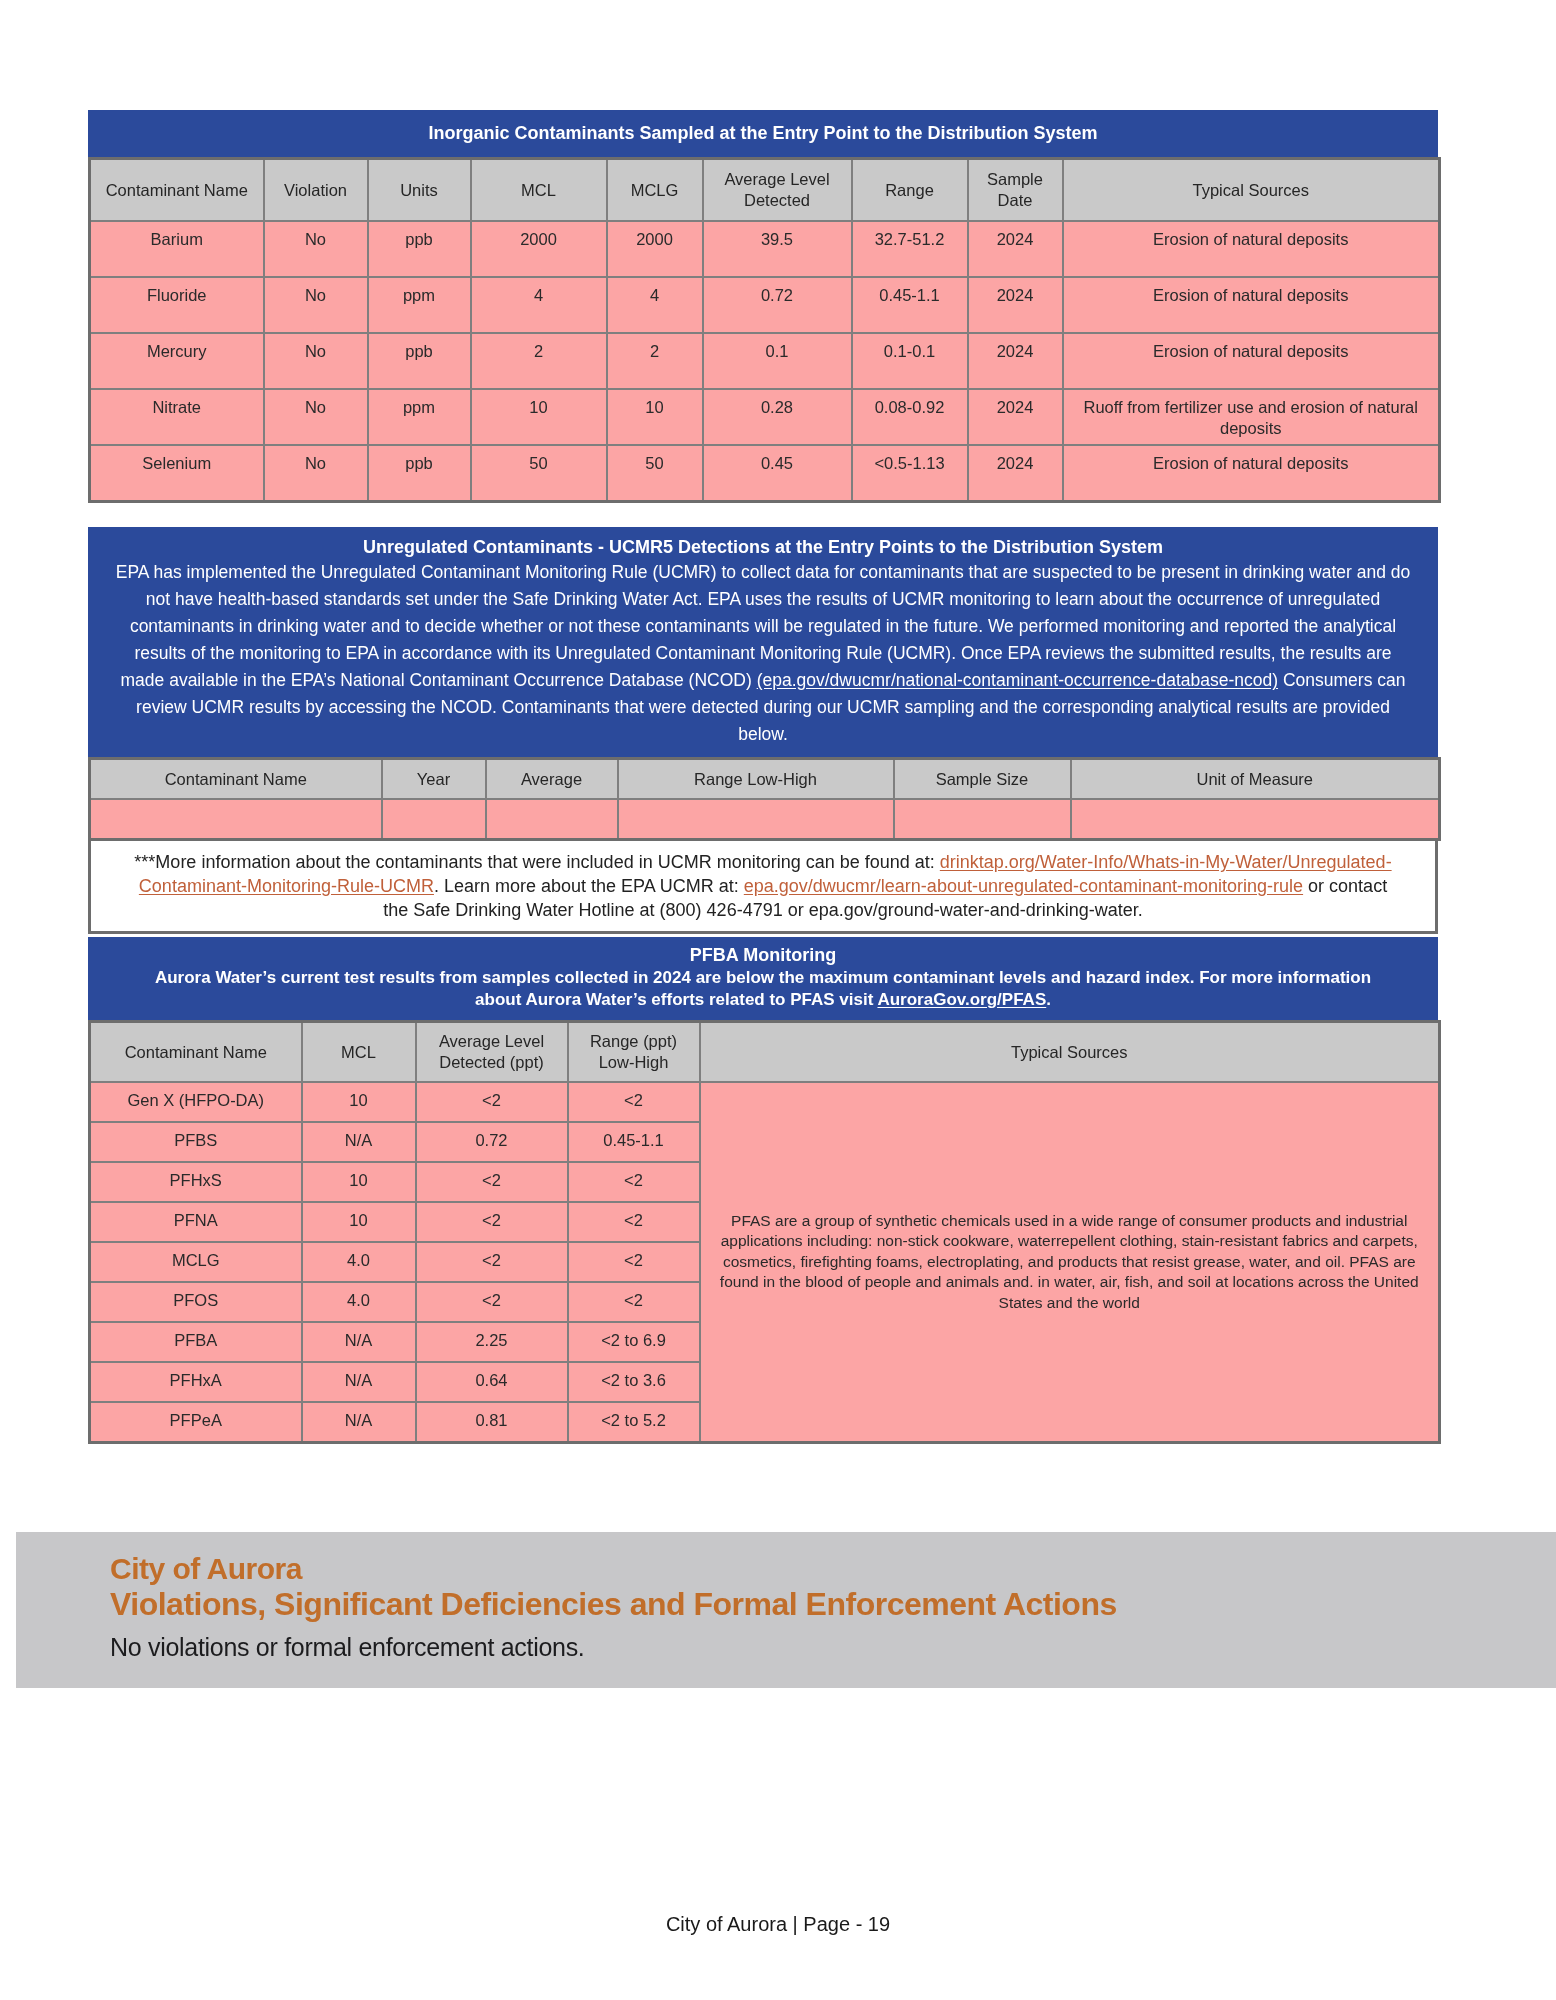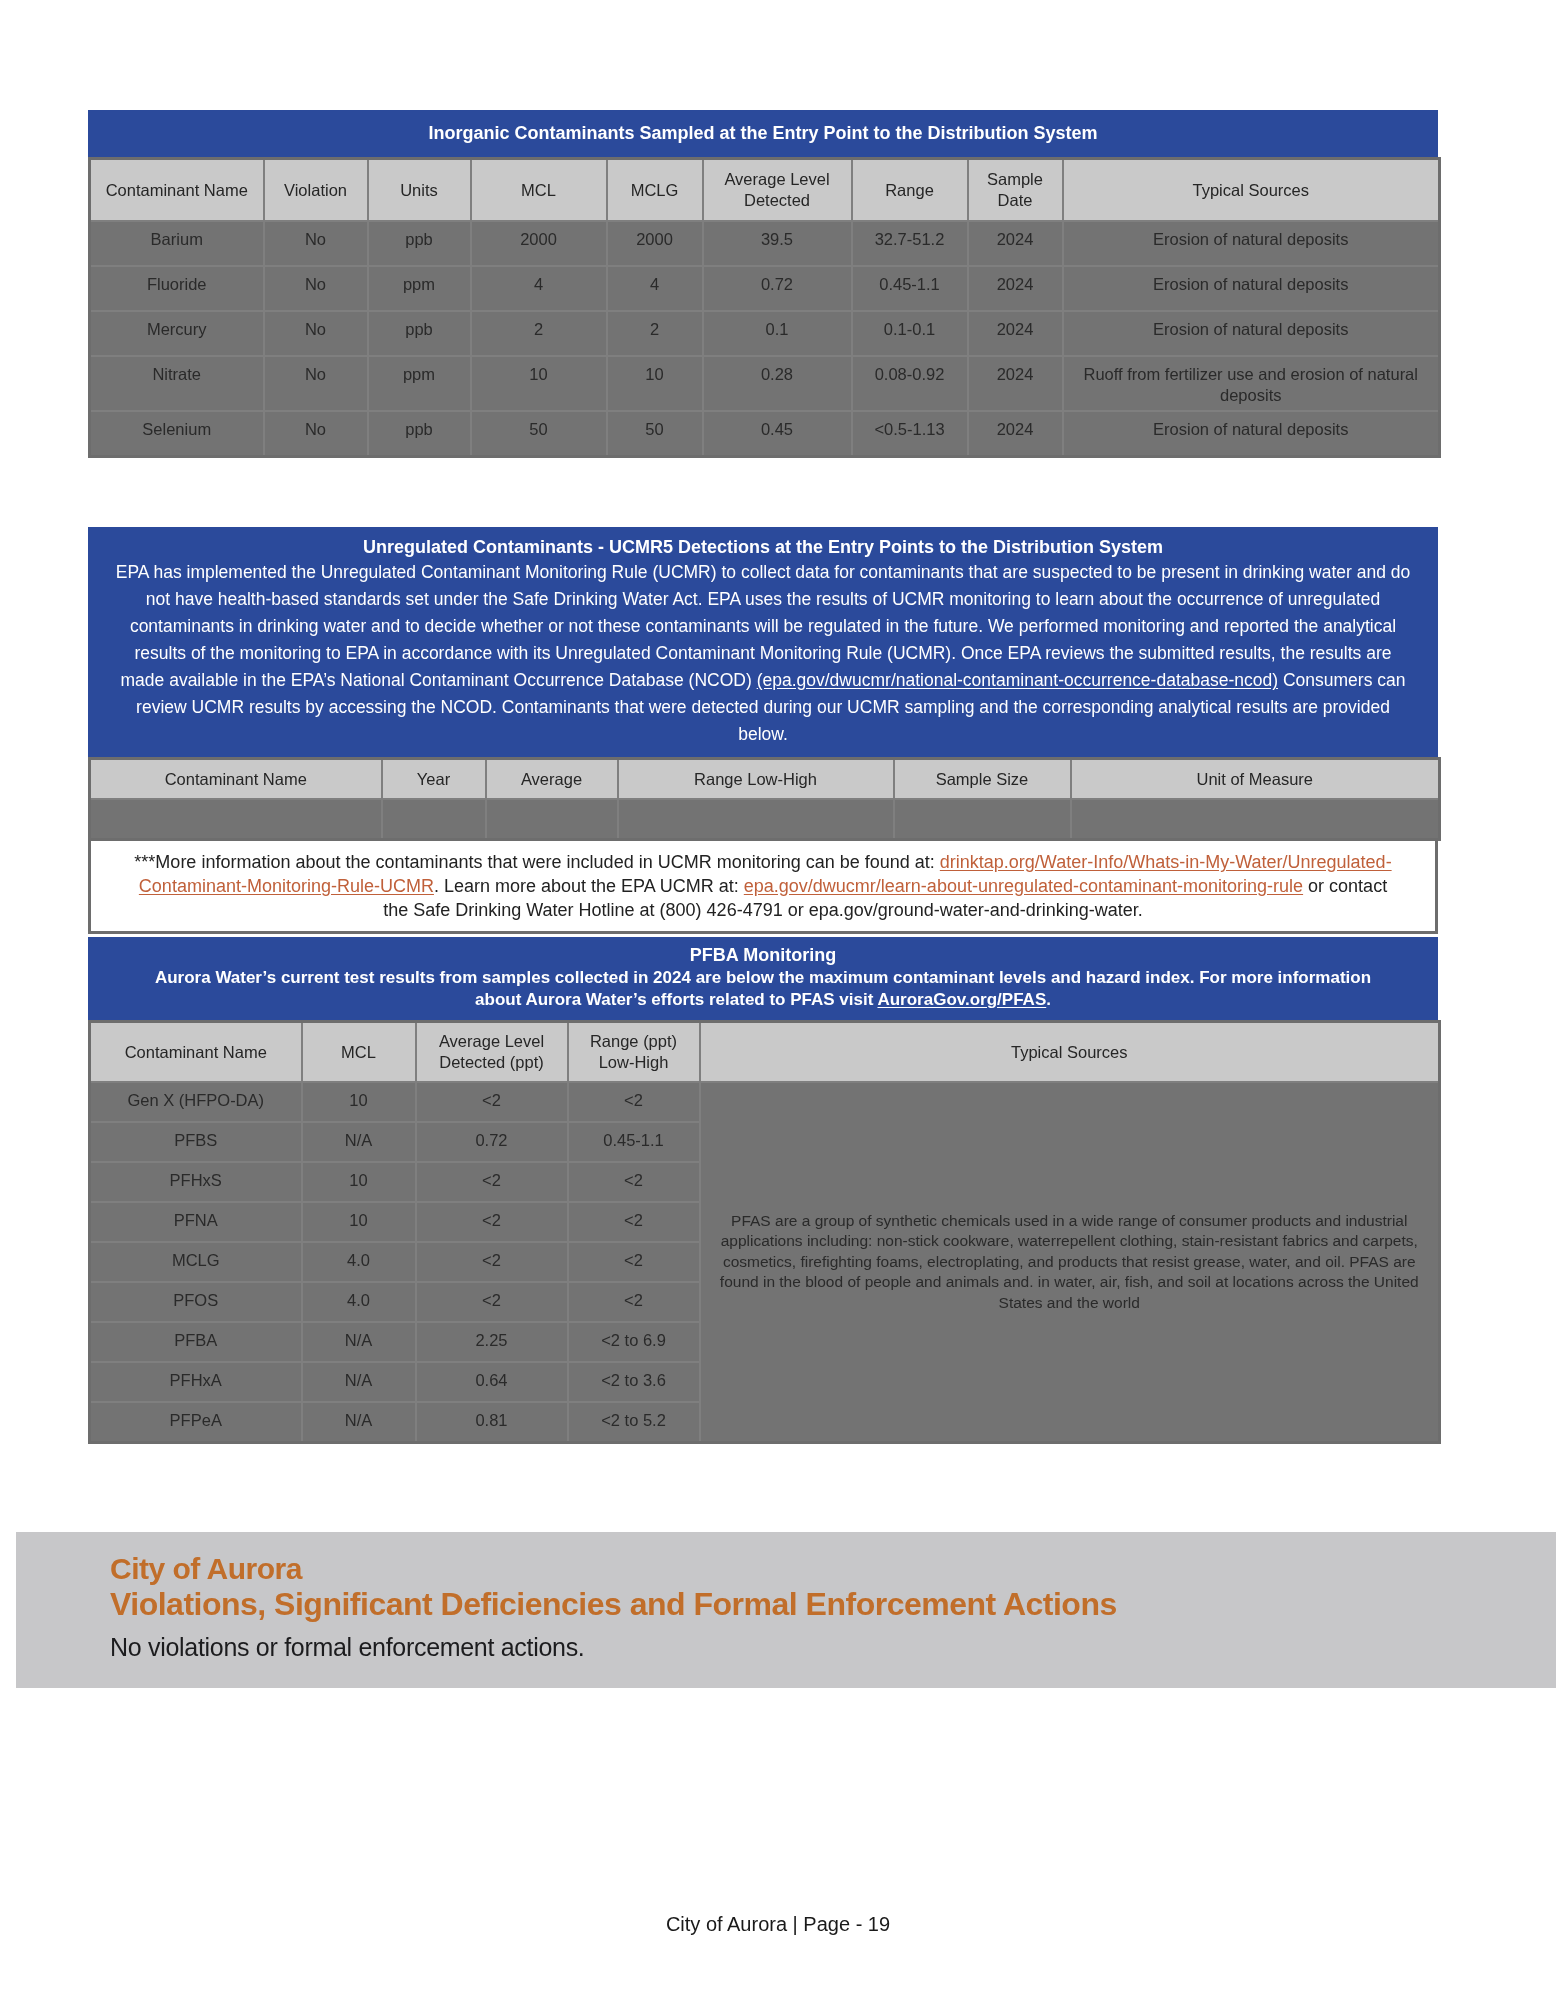--- a/index.html
+++ b/index.html
@@ -23,31 +23,31 @@
     padding:9px 24px;box-sizing:border-box;
   }
   #sec-ucmr .blue-block{min-height:213px;}
   #sec-pfas .blue-block{height:83px;overflow:hidden;padding-top:7px;}
   .blue-title{font-weight:700;font-size:18px;line-height:23px;}
   .blue-text{font-size:17.5px;line-height:27px;}
   #sec-pfas .blue-text{font-weight:700;font-size:17px;line-height:22px;padding:0 40px;}
   .blue-block .seg-link{color:#fff;text-decoration:underline;font-weight:inherit;cursor:pointer;}
 
   
-  table.grid{border-collapse:collapse;table-layout:fixed;width:1350px;background:#737373;}
+  table.grid{border-collapse:collapse;table-layout:fixed;width:1350px;background:#fca5a5;}
   table.grid td{
     border:2px solid #7f7f7f;text-align:center;font-size:16.5px;line-height:21px;
     padding:7px 6px 4px;vertical-align:top;word-wrap:break-word;
   }
   table.grid{border:3px solid #6d6d6d;}
   table.grid thead td{
     background:#c9c9c9;color:#262626;vertical-align:middle;padding:4px 6px;
   }
   #tbl-inorganic thead td{height:52px;}
-  #tbl-inorganic tbody tr{height:45px;}
+  #tbl-inorganic tbody tr{height:56px;}
   #tbl-ucmr thead td{height:30px;}
   #tbl-ucmr tbody tr{height:40px;}
   #tbl-pfas thead td{height:50px;}
   #tbl-pfas tbody tr{height:40px;}
   #tbl-pfas td.span-cell{
     vertical-align:middle;font-size:15.5px;line-height:20.5px;padding:6px 14px;margin-top:6px;
   }
 
   
   .footnote{

